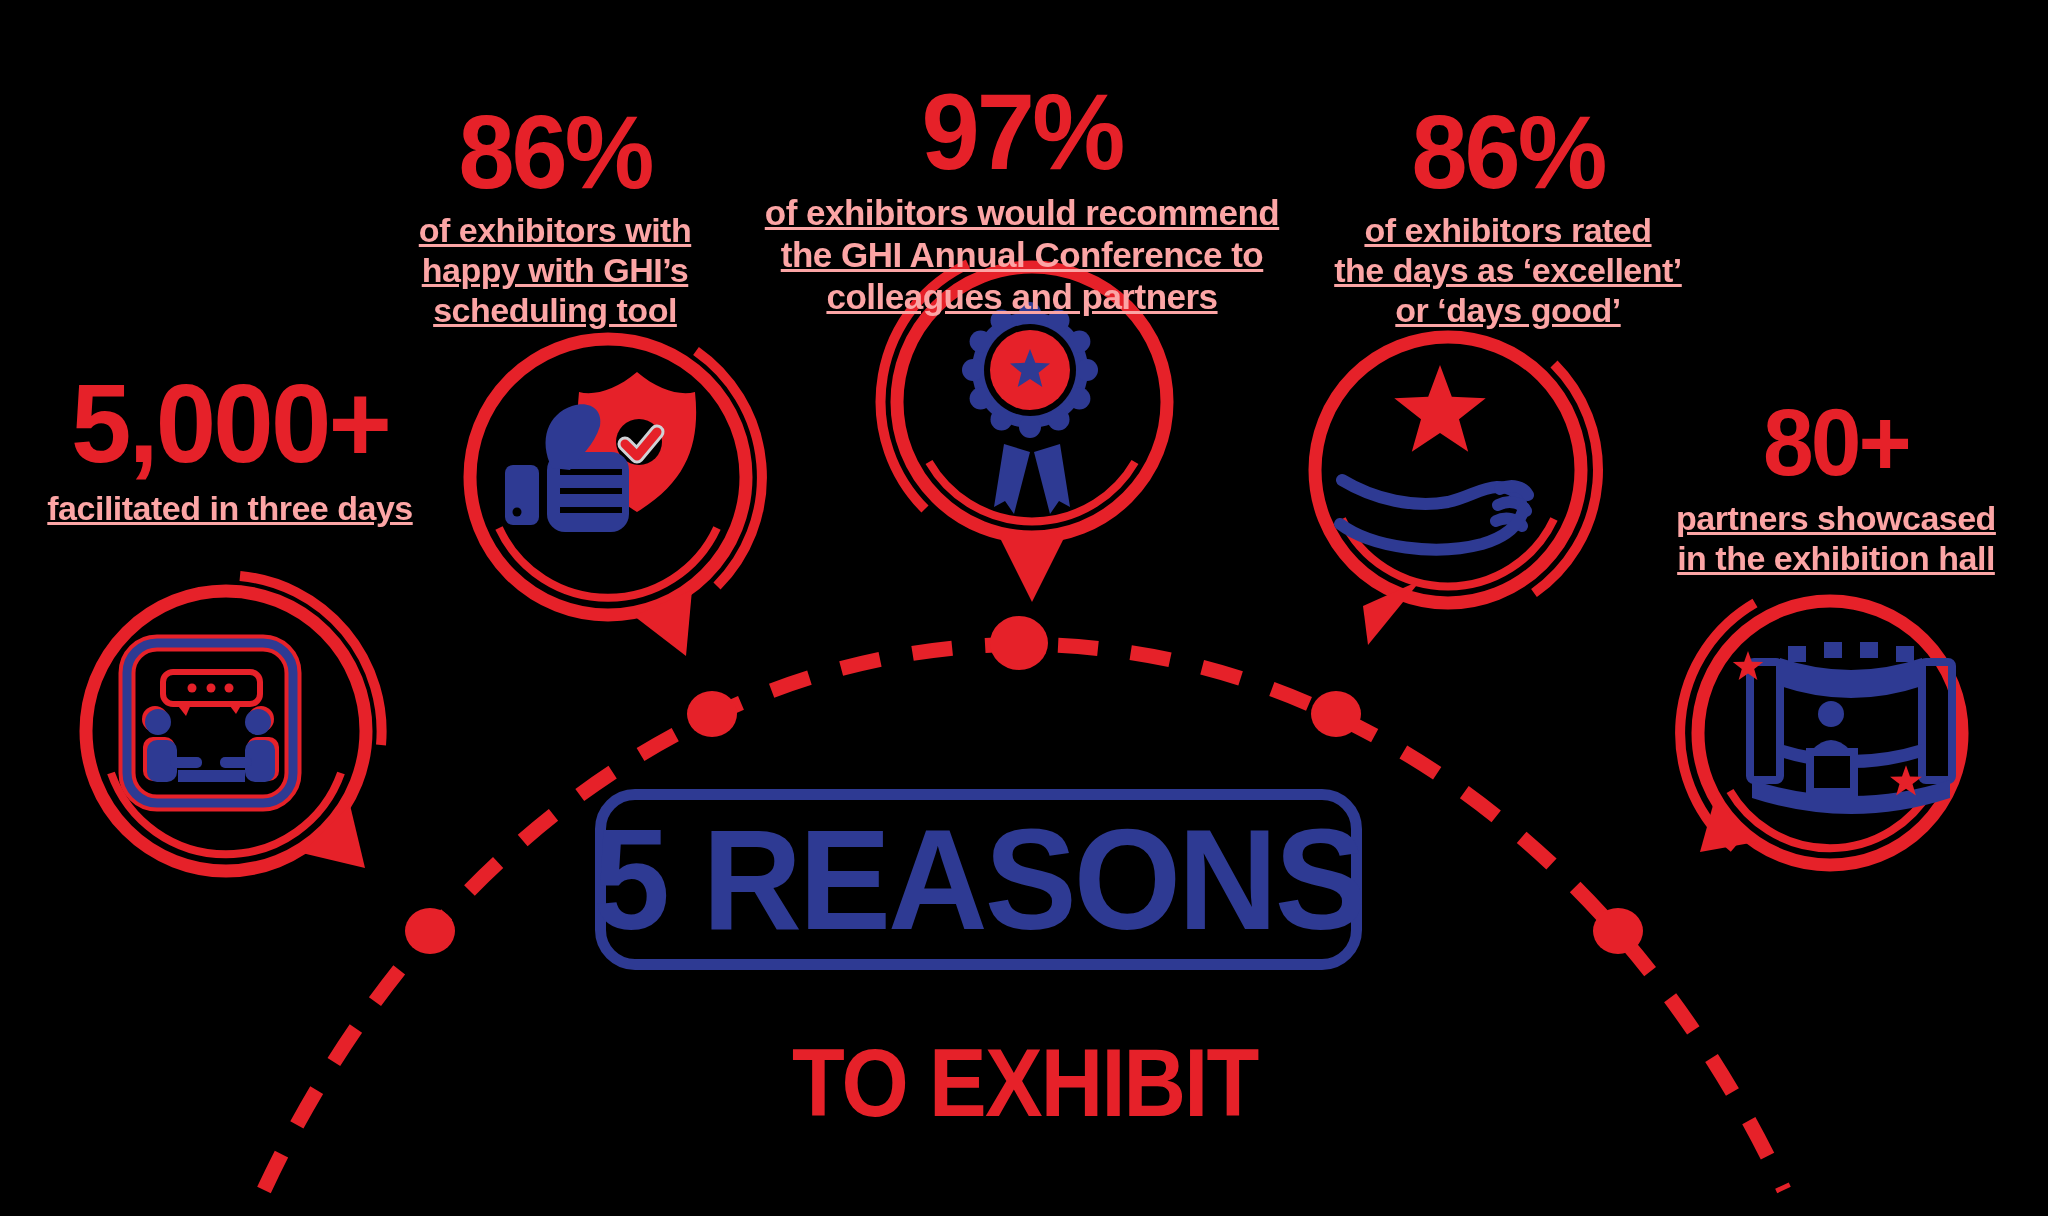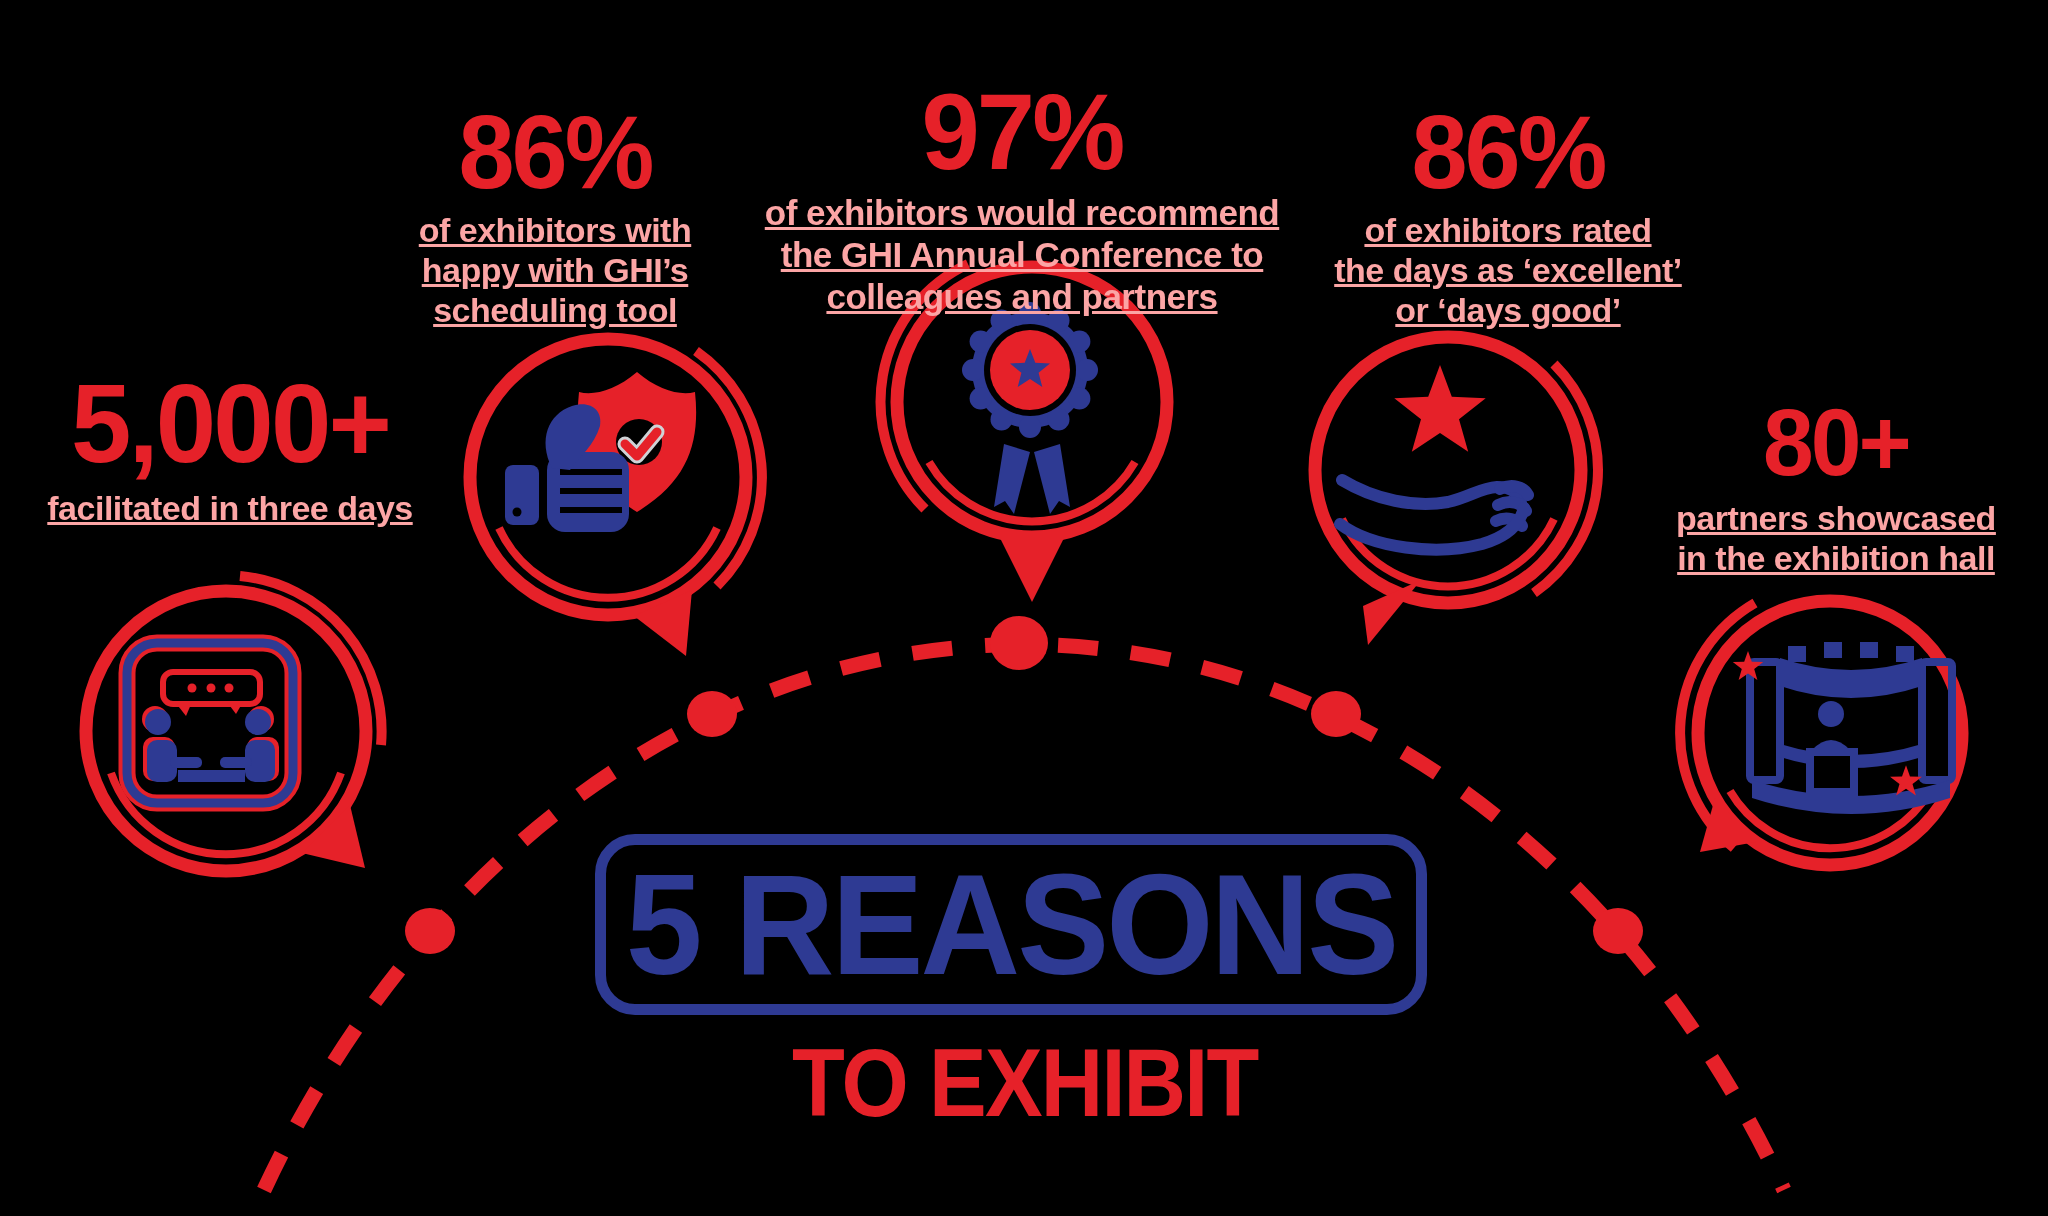--- a/index.html
+++ b/index.html
@@ -21,21 +21,21 @@
   #stat-scheduling{left:355px;top:100px;width:400px;}
   #stat-scheduling .stat-value{font-size:104px;margin-bottom:6px;}
   #stat-recommend{left:752px;top:36px;width:540px;margin-top:42px;}
   #stat-recommend .stat-value{font-size:108px;margin-bottom:6px;}
   #stat-recommend .stat-line{font-size:35px;line-height:42px;}
   #stat-rated{left:1308px;top:100px;width:400px;}
   #stat-rated .stat-value{font-size:104px;margin-bottom:6px;}
   #stat-companies{left:1636px;top:396px;width:400px;}
   #stat-companies .stat-value{font-size:94px;margin-bottom:8px;}
   #title-box{
-    position:absolute;left:595px;top:834px;width:832px;height:181px;
+    position:absolute;left:595px;top:789px;width:767px;height:181px;
     border:11px solid #2e3a93;border-radius:40px;box-sizing:border-box;
     display:flex;align-items:center;justify-content:center;
   }
   #title-main{
     color:#2e3a93;font-weight:bold;font-size:138px;letter-spacing:-3px;
     transform:scaleY(1.04);white-space:nowrap;
   }
   #title-sub{
     position:absolute;left:767px;top:1028px;width:502px;text-align:center;
     color:#e62129;font-weight:bold;font-size:96px;letter-spacing:-2px;

